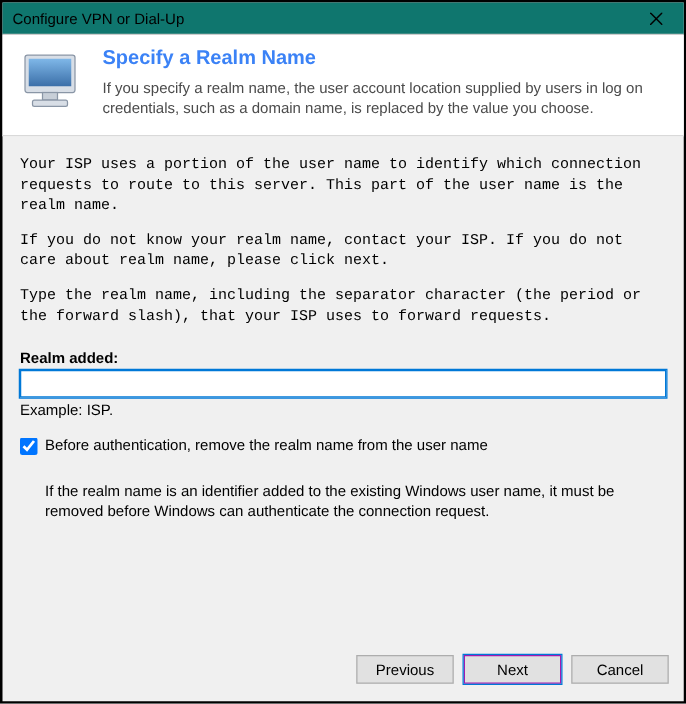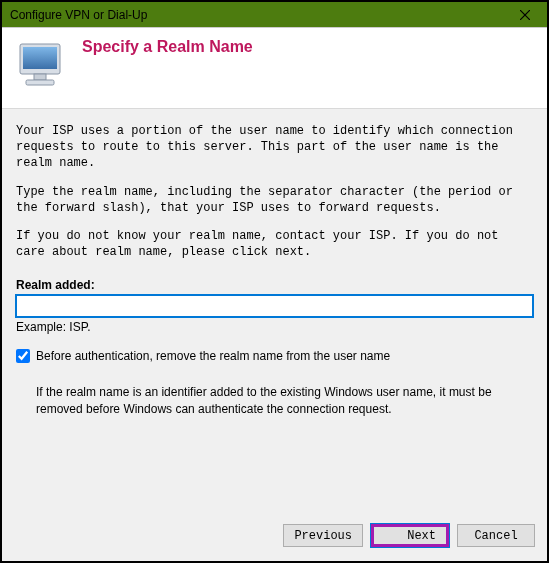--- a/index.html
+++ b/index.html
@@ -12,21 +12,21 @@
   .window {
     width: 549px;
     height: 563px;
     border: 2px solid #000;
     background: #f0f0f0;
     display: flex;
     flex-direction: column;
   }
   .titlebar {
     height: 26px;
-    background: #4d7c0f;
+    background: #0f766e;
     border-bottom: 1px solid #ccc;
     display: flex;
     align-items: center;
     justify-content: space-between;
     padding: 0 2px 0 8px;
   }
   .titlebar .title {
     font-size: 12px;
     color: #000;
   }
@@ -50,21 +50,21 @@
   }
   .header-icon {
     width: 56px;
     height: 56px;
     flex-shrink: 0;
   }
   .header-text h1 {
     margin: 0 0 6px 0;
     font-size: 16px;
     font-weight: bold;
-    color: #be185d;
+    color: #3b82f6;
   }
   .header-text p {
     margin: 0;
     font-size: 12px;
     color: #4b4b4b;
     line-height: 1.35;
   }
 
   .body {
     flex: 1;
@@ -116,29 +116,28 @@
     padding: 10px 12px 14px 12px;
     display: flex;
     justify-content: flex-end;
     gap: 8px;
   }
   .btn {
     min-width: 78px;
     height: 23px;
     padding: 0 10px;
     font-size: 12px;
-    font-family: Liberation Mono, monospace;
+    font-family: Liberation Sans, sans-serif;
     background: #e1e1e1;
     border: 1px solid #adadad;
     cursor: pointer;
   }
   .btn.default {
-    border: 3px solid #a21caf;
+    border: 1px solid #a21caf;
     outline: 1px solid #0078d7;
-    text-align: right;
   }
   .btn:disabled {
     color: #a0a0a0;
     cursor: default;
   }
 </style>
 </head>
 <body>
 
 <div class="window">
@@ -163,27 +162,28 @@
           </linearGradient>
         </defs>
         <rect x="6" y="6" width="40" height="30" rx="2" fill="#d8dee6" stroke="#8a96a6"></rect>
         <rect x="9" y="9" width="34" height="22" fill="url(#mon)"></rect>
         <rect x="20" y="36" width="12" height="6" fill="#c8cfd8" stroke="#8a96a6"></rect>
         <rect x="12" y="42" width="28" height="5" rx="1.5" fill="#d8dee6" stroke="#8a96a6"></rect>
       </svg>
     </div>
     <div class="header-text">
       <h1>Specify a Realm Name</h1>
+      <p>If you specify a realm name, the user account location supplied by users in log on credentials, such as a domain name, is replaced by the value you choose.</p>
     </div>
   </div>
 
   <div class="body">
     <p>Your ISP uses a portion of the user name to identify which connection requests to route to this server. This part of the user name is the realm name.</p>
+    <p>If you do not know your realm name, contact your ISP. If you do not care about realm name, please click next.</p>
     <p>Type the realm name, including the separator character (the period or the forward slash), that your ISP uses to forward requests.</p>
-    <p>If you do not know your realm name, contact your ISP. If you do not care about realm name, please click next.</p>
 
     <div class="field-label">Realm added:</div>
     <input type="text" class="realm-input" value="" style="">
     <div class="example">Example: ISP.</div>
 
     <div class="checkbox-row">
       <input type="checkbox" id="cb" checked="" style="">
       <label for="cb">Before authentication, remove the realm name from the user name</label>
     </div>
     <div class="help-text">If the realm name is an identifier added to the existing Windows user name, it must be removed before Windows can authenticate the connection request.</div>

